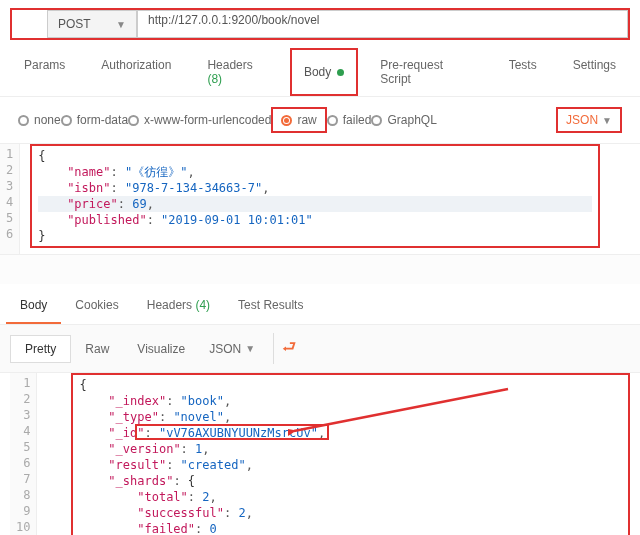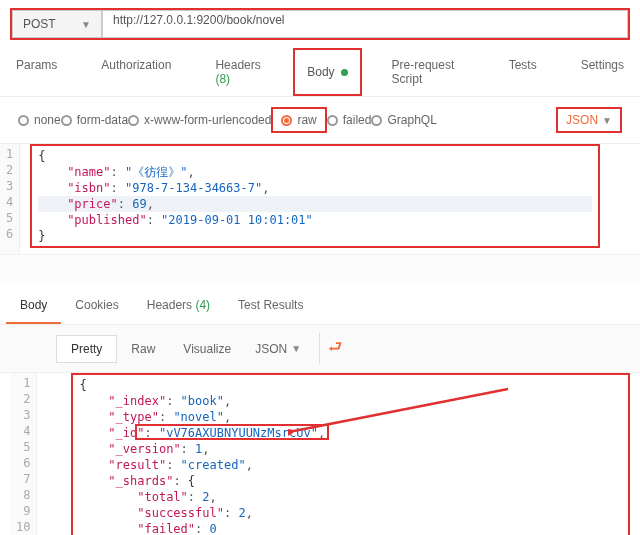--- a/index.html
+++ b/index.html
@@ -1,23 +1,23 @@
 <!DOCTYPE html>
 <html><head>
 <meta charset="utf-8">
 <style>
   * { box-sizing: border-box; margin: 0; padding: 0; }
   body { font-family: -apple-system, "Segoe UI", Arial, sans-serif; font-size: 12px; color: #555; background: #fff; width: 640px; }
   .redbox { border: 2px solid #e03030; }
   
   .url-bar { display: flex; margin: 8px 10px; }
-  .method-select { display: flex; align-items: center; justify-content: space-between; padding: 6px 10px; width: 90px; background: #f4f4f4; border: 1px solid #ccc; color: #555; }
+  .method-select { display: flex; align-items: center; justify-content: space-between; padding: 6px 10px; width: 90px; background: #f4f4f4; border: 1px solid #ccc; color: #555; margin-left: 35px; }
   .url-input { flex: 1; padding: 2px 10px; border: 1px solid #ccc; color: #555; background: #fff; }
   
-  .req-tabs { display: flex; gap: 16px; border-bottom: 1px solid #eee; padding: 0 2px; }
+  .req-tabs { display: flex; gap: 8px; border-bottom: 1px solid #eee; padding: 0 10px; }
   .rtab { padding: 10px 14px; color: #666; cursor: pointer; }
   .rtab.active { color: #333; }
   .rtab .count { color: #2e9e4f; }
   .rtab-body { border: 2px solid #e03030; display: flex; align-items: center; padding: 8px 12px; }
   .rtab-body .dot-green { width: 7px; height: 7px; border-radius: 50%; background: #2e9e4f; display: inline-block; margin-left: 6px; }
   
   .body-type-row { display: flex; align-items: center; padding: 10px 18px; border-bottom: 1px solid #eee; }
   .radio-wrap { display: flex; align-items: center; gap: 5px; color: #666; cursor: pointer; }
   .radio-circ { width: 11px; height: 11px; border-radius: 50%; border: 2px solid #999; display: inline-block; }
   .radio-wrap.sel .radio-circ { border-color: #f26b3a; }
@@ -37,21 +37,21 @@
   .tok-num { color: #1565c0; }
   
   .req-editor-box { margin: 0 40px 6px 10px; border: 2px solid #e03030; }
   .spacer { height: 30px; background: #fcfcfc; border-top: 1px solid #eee; }
   
   .resp-tabs { display: flex; gap: 0; padding: 0 6px; border-bottom: 1px solid #eee; margin-top: 4px; }
   .resp-tabs .rtab.active { border-bottom: 2px solid #f26b3a; color: #333; }
   
   .resp-toolbar { display: flex; align-items: center; gap: 0; padding: 8px 10px; background: #fafafa; border-bottom: 1px solid #eee; }
   .tb-btn { padding: 6px 14px; color: #666; cursor:pointer; }
-  .tb-btn.active { background: #fff; border: 1px solid #ddd; color: #333; margin-left: 46px; }
+  .tb-btn.active { background: #fff; border: 1px solid #ddd; color: #333; }
   .tb-drop { display: flex; align-items: center; gap: 4px; padding: 6px 10px; color:#666; cursor:pointer; }
   .wrap-icon { color: #f26b3a; font-size: 16px; padding: 2px 8px; border-left: 1px solid #ddd; margin-left: 8px; cursor:pointer; }
   
   .resp-editor-wrap { position: relative; margin: 0 10px 10px 34px; border: 2px solid #e03030; padding-bottom: 2px; }
   .id-box { position: absolute; border: 2px solid #e03030; top: 49px; left: 62px; width: 194px; height: 16px; pointer-events:none; }
   
   .arrow-svg { position: absolute; pointer-events:none; }
   .chev { color:#888; font-size:10px; }
 </style>
 </head>

